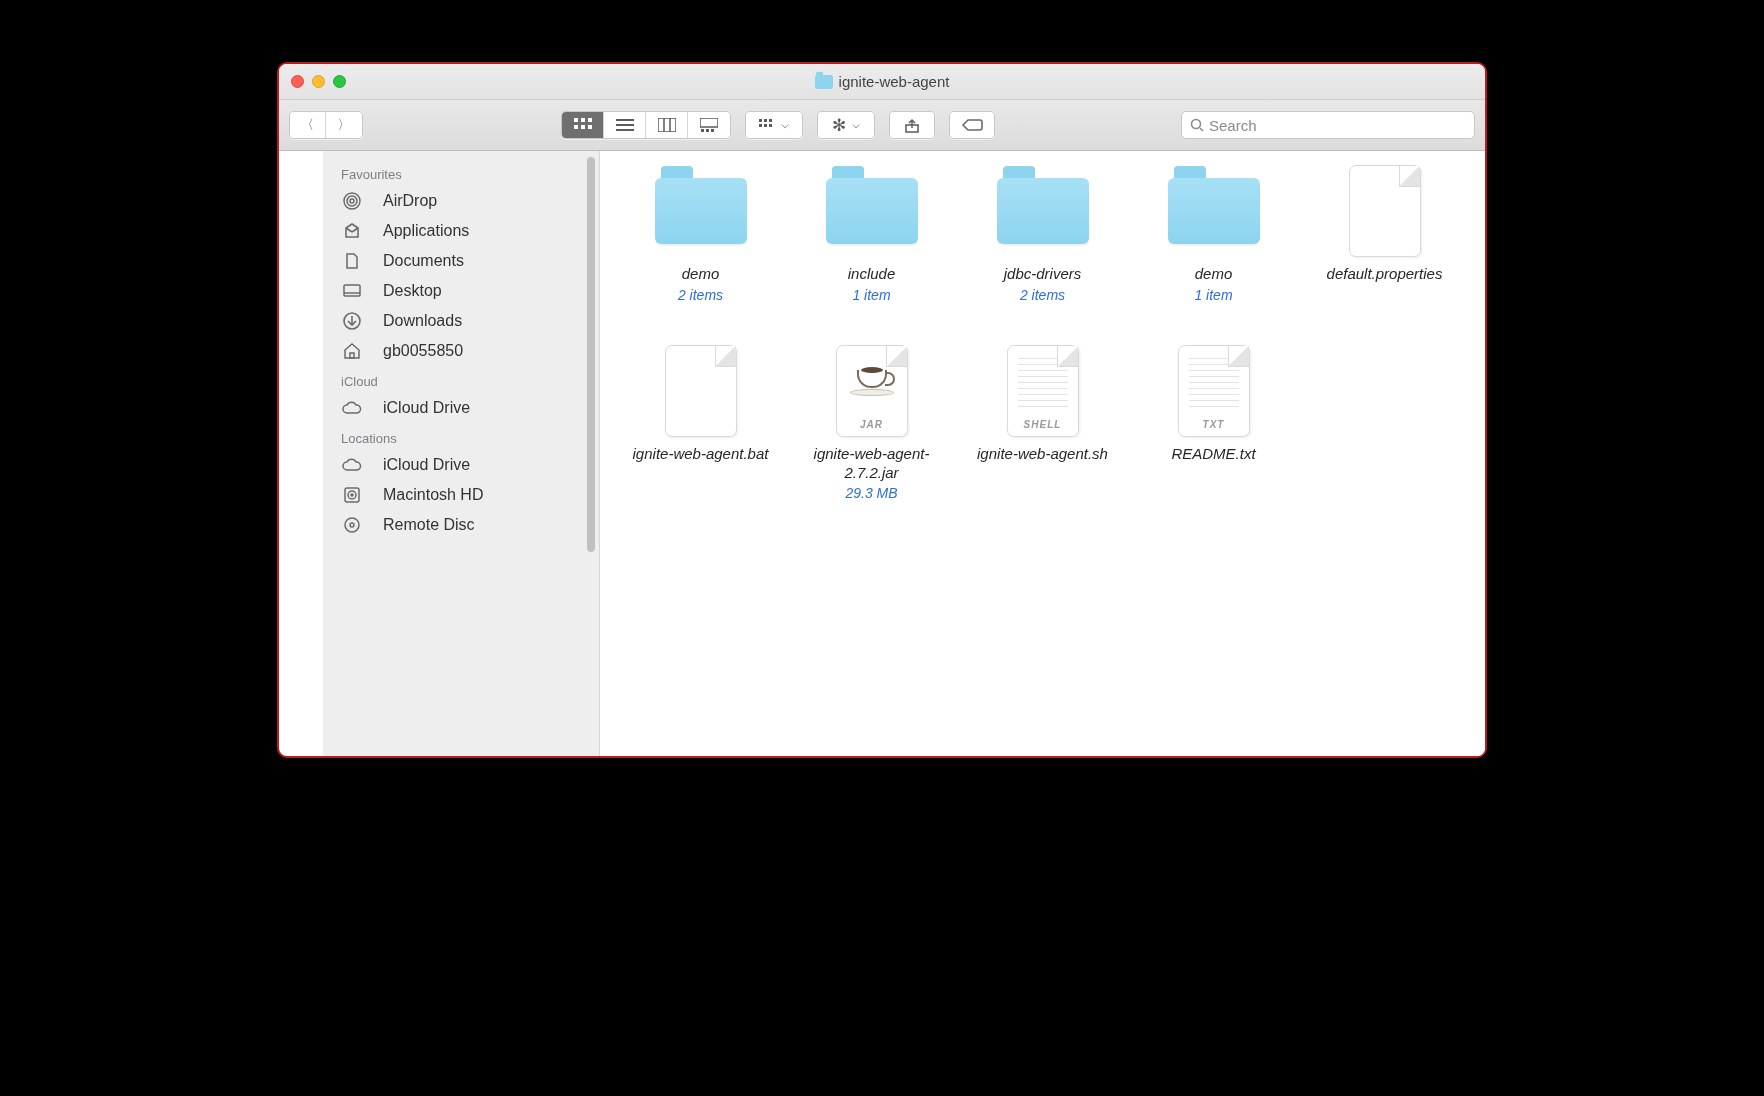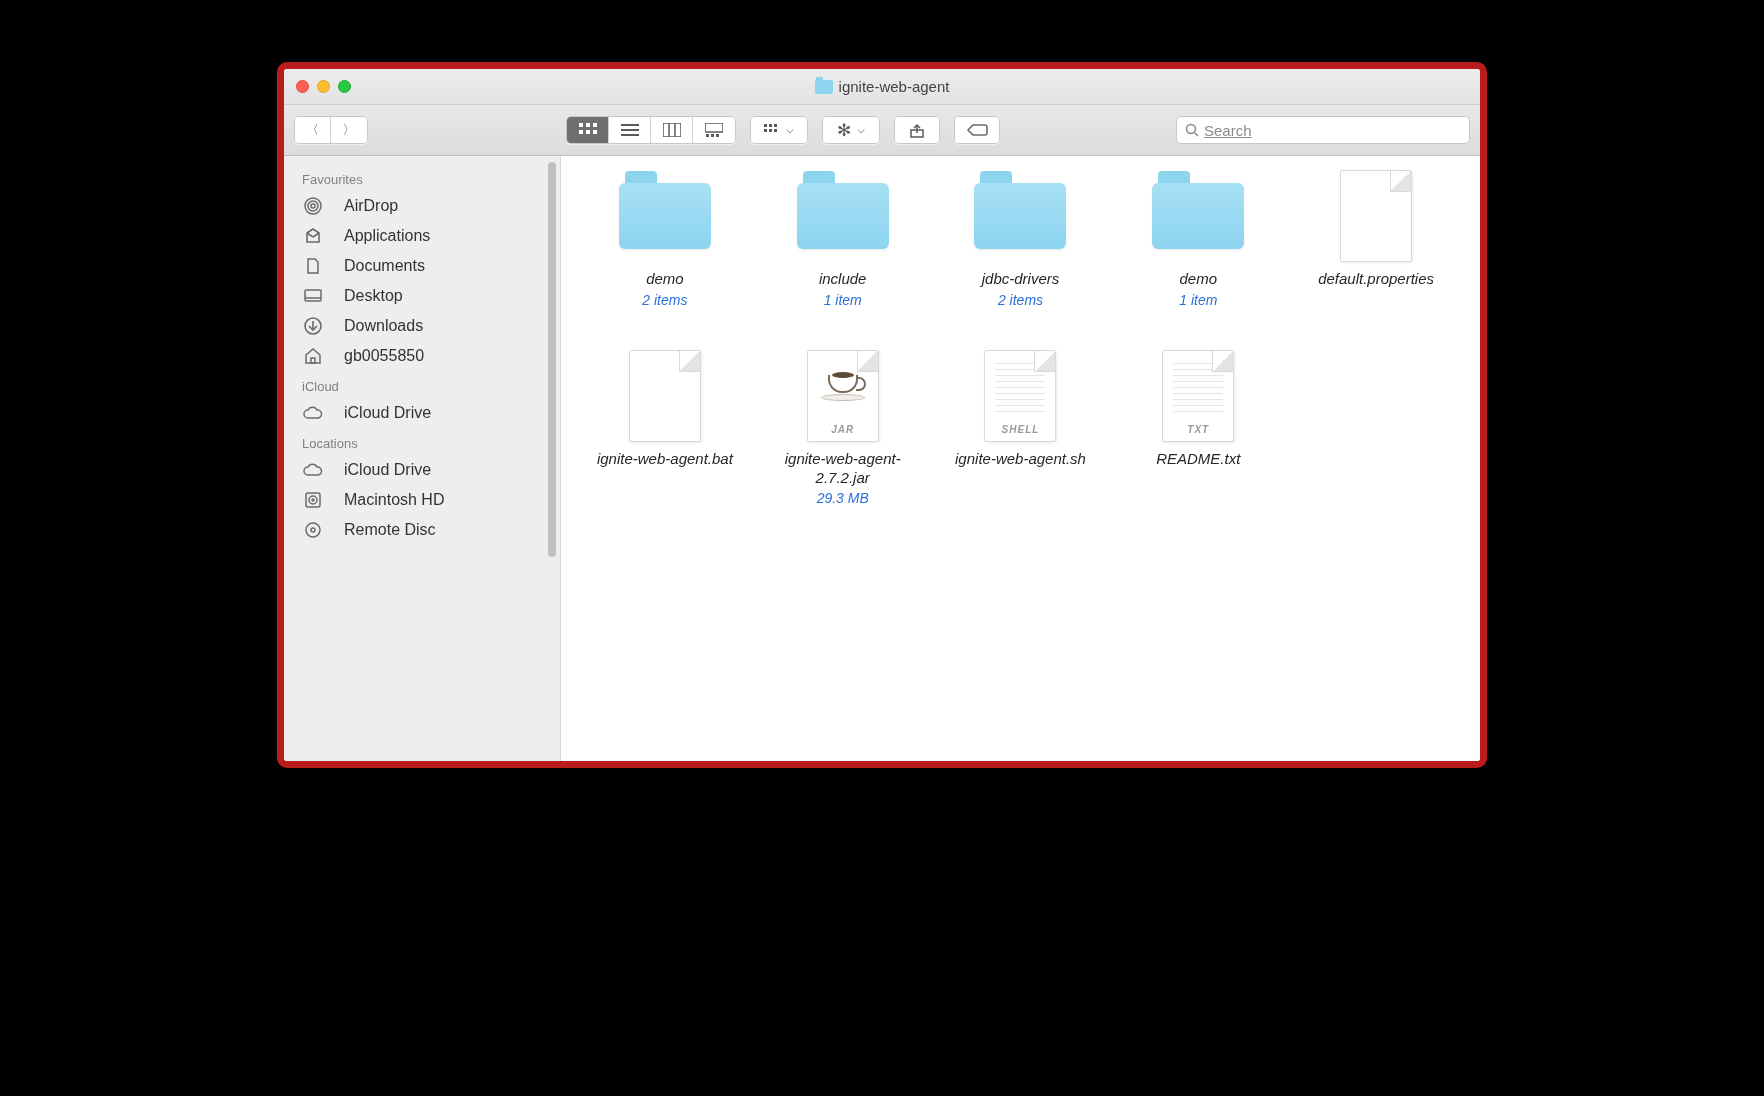--- a/index.html
+++ b/index.html
@@ -12,21 +12,21 @@
     align-items: flex-start;
     justify-content: center;
   }
   .window {
     width: 1210px;
     margin-top: 62px;
     background: #fff;
     border-radius: 10px;
     box-shadow: 0 25px 60px rgba(0,0,0,.5);
     overflow: hidden;
-    border: 7px solid #b91c1c;
+    border: 2px solid #b91c1c;
   }
 
   
   .titlebar {
     height: 36px;
     background: linear-gradient(#ececec, #e3e3e3);
     border-bottom: 1px solid #cfcfcf;
     display: flex;
     align-items: center;
     padding: 0 12px;
@@ -76,33 +76,32 @@
   }
   .seg .sb:last-child { border-right:none; }
   .seg .sb.active { background:#6f6f6f; color:#fff; }
   .seg .sb.small { width:36px; }
   .spacer-flex { flex:1; }
   .search {
     display:flex; align-items:center;
     background:#fff; border:1px solid #c7c7c7; border-radius:5px;
     height:28px; width:294px; padding:0 8px;
     color:#8b8b8b;
-    text-decoration:underline;
   }
   .search svg { margin-right:5px; }
   .search-input {
     border:none; outline:none; font-size:15px; color:#555;
     background:transparent; flex:1;
   }
   .search-input::placeholder { color:#8b8b8b; }
 
   .chevron { font-size:13px; color:#5a5a5a; }
 
   
-  .body { display:flex; height: 605px; }
+  .body { display:flex; height: 605px; padding-left: 44px; }
 
   .sidebar {
     width:277px;
     background:#efeeef;
     border-right:1px solid #d6d6d6;
     padding: 8px 0 10px 0;
     position:relative;
     overflow-y:auto;
   }
   .sidebar .section-title {
@@ -150,21 +149,21 @@
     position:relative;
     box-shadow: 0 2px 2px rgba(0,0,0,.06);
   }
   .folder::before {
     content:""; position:absolute; top:-12px; left:6px;
     width:32px; height:12px;
     background:#8dd4ef; border-radius:4px 4px 0 0;
   }
   .file-blank {
     width:72px; height:92px; background:#fff;
-    border:1px solid #d9d9d9; border-radius:2px;
+    border:1px solid #d9d9d9; border-radius:7px;
     position:relative;
     box-shadow: 1px 1px 3px rgba(0,0,0,.08);
   }
   .file-blank::after{
     content:""; position:absolute; top:0; right:0;
     width:20px; height:20px;
     background:linear-gradient(135deg, #fff 0 50%, #e4e4e4 50% 100%);
     border-bottom:1px solid #d9d9d9; border-left:1px solid #d9d9d9;
   }
   .file-label {

